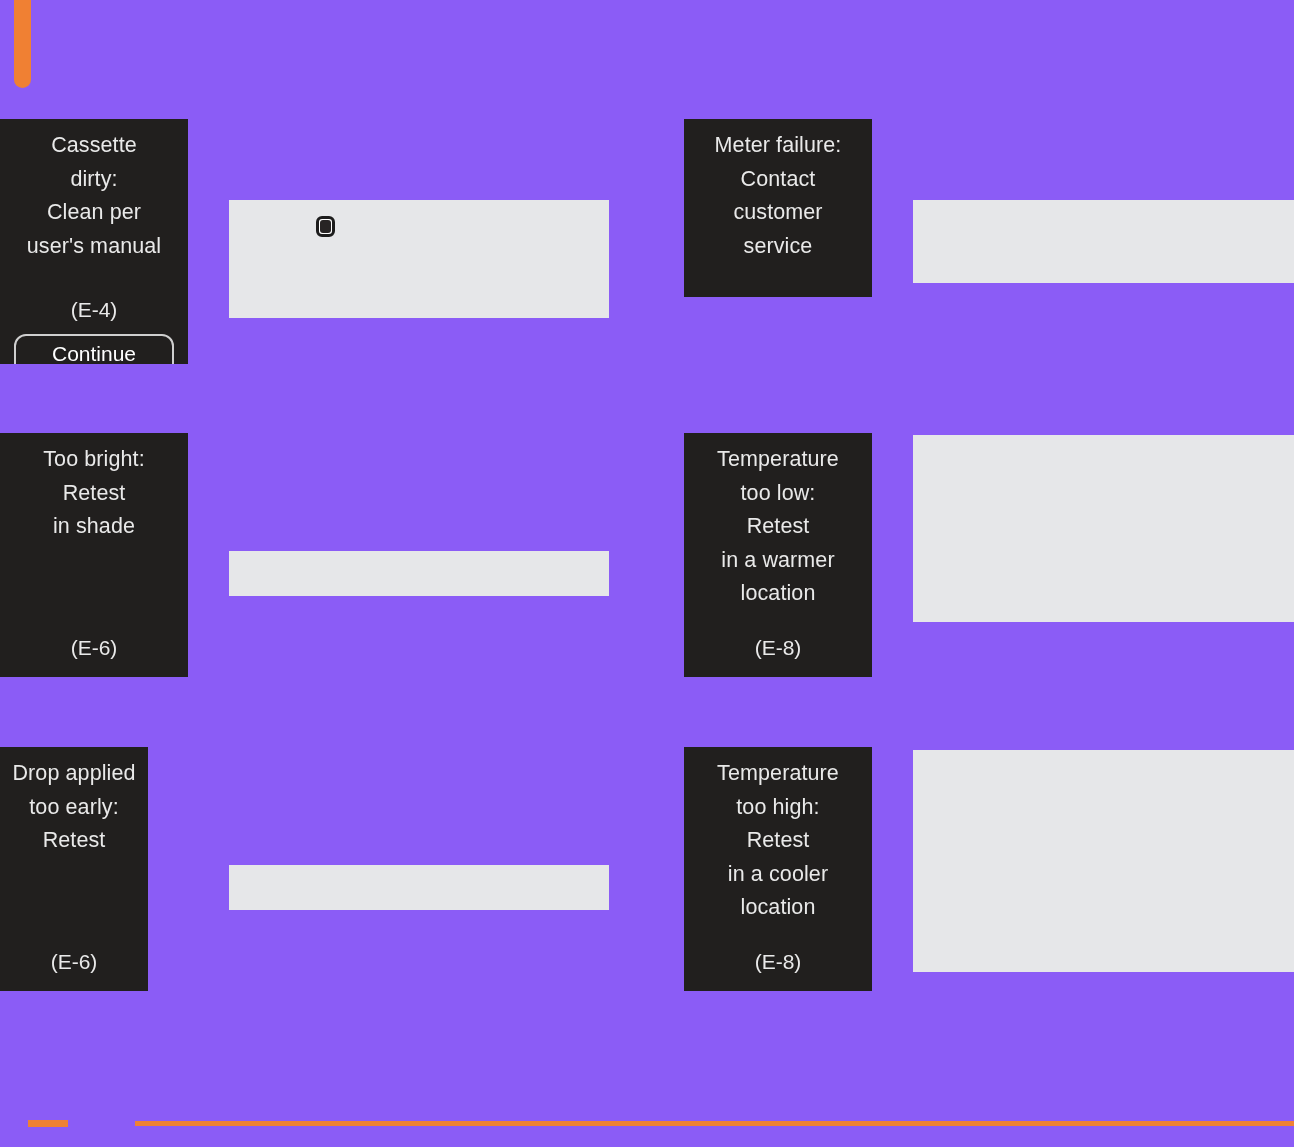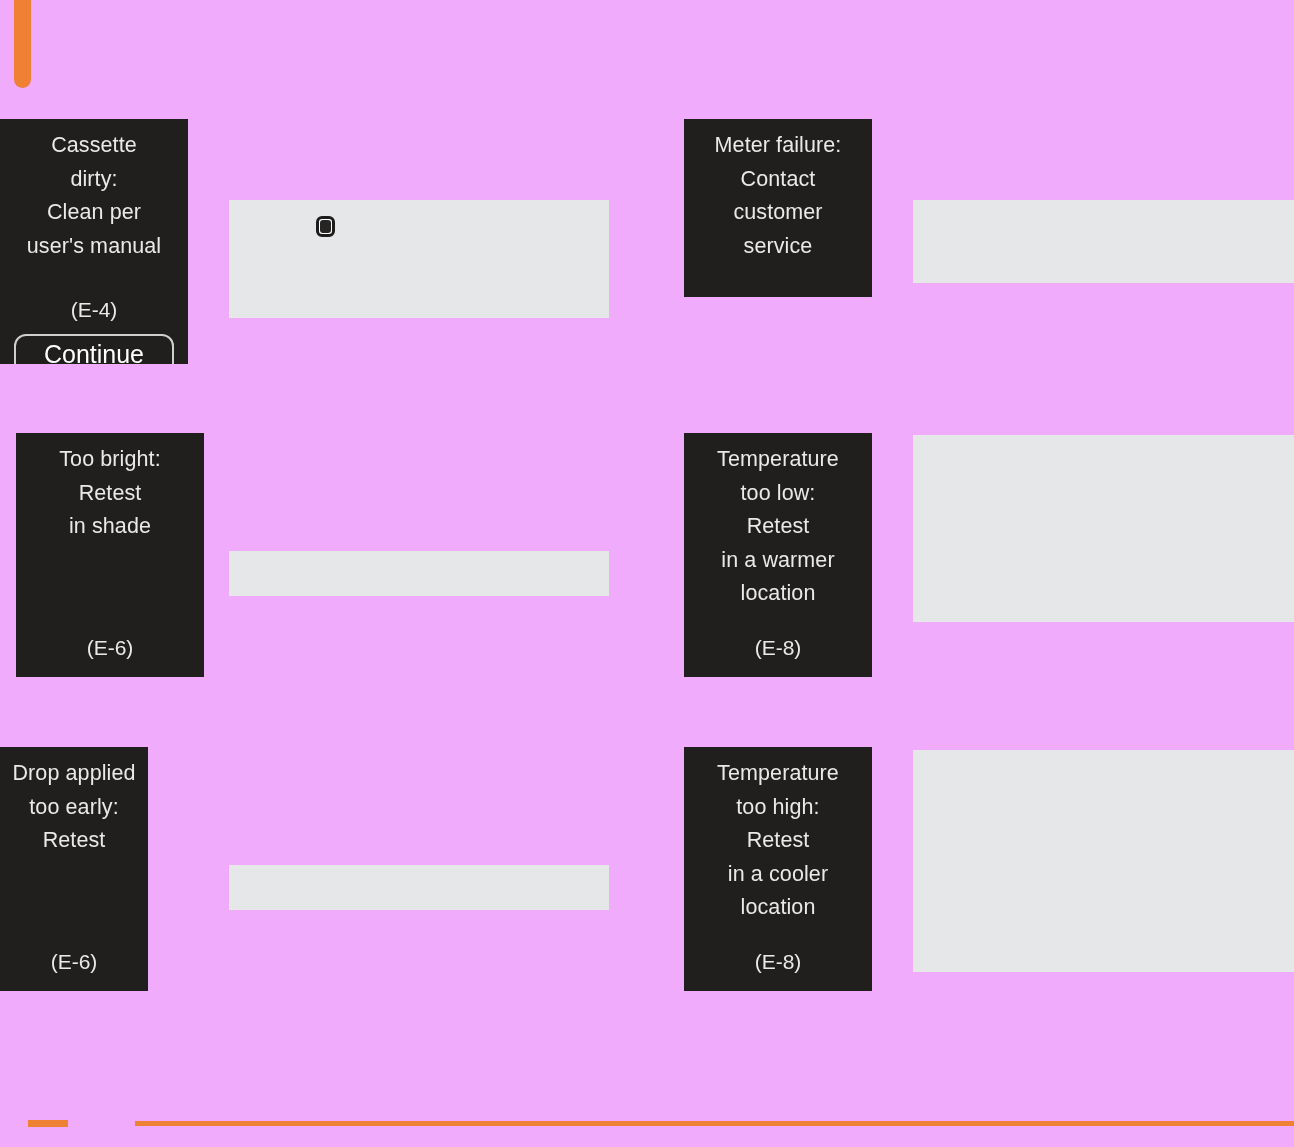--- a/index.html
+++ b/index.html
@@ -10,21 +10,21 @@
     height: 1147px;
     background: #ffffff;
     font-family: "Liberation Sans", sans-serif;
     overflow: hidden;
   }
 
   .page {
     position: relative;
     width: 1294px;
     height: 1147px;
-    background: #f0abfc;
+    background: #8b5cf6;
   }
 
   
   .top-accent-bar {
     position: absolute;
     left: 14px;
     top: -8px;
     width: 17px;
     height: 96px;
     background: #f08033;
@@ -63,21 +63,21 @@
     line-height: 26px;
   }
 
   .screen-button {
     position: absolute;
     left: 14px;
     right: 14px;
     border: 2px solid #cfcfcf;
     border-radius: 12px;
     color: #ffffff;
-    font-size: 25px;
+    font-size: 21px;
     line-height: 30px;
     text-align: center;
     padding: 3px 0 10px 0;
     background: transparent;
   }
 
   
   .redaction {
     position: absolute;
     background: #e6e7e9;
@@ -144,21 +144,21 @@
   <div class="screen" style="left:684px; top:119px; width:188px; height:178px;">
     <div class="screen-lines">Meter failure:
 Contact
 customer
 service</div>
     <div class="screen-code" style="top:203px;">(E-8)</div>
   </div>
 
   <div class="redaction" style="left:913px; top:200px; width:381px; height:83px;"></div>
 
-  <div class="screen" style="left:16px; top:433px; width:188px; height:244px;">
+  <div class="screen" style="left:0px; top:433px; width:188px; height:244px;">
     <div class="screen-lines">Too bright:
 Retest
 in shade</div>
     <div class="screen-code" style="top:202px;">(E-6)</div>
   </div>
 
   <div class="redaction" style="left:229px; top:551px; width:380px; height:45px;"></div>
 
   <div class="screen" style="left:684px; top:433px; width:188px; height:244px;">
     <div class="screen-lines">Temperature

